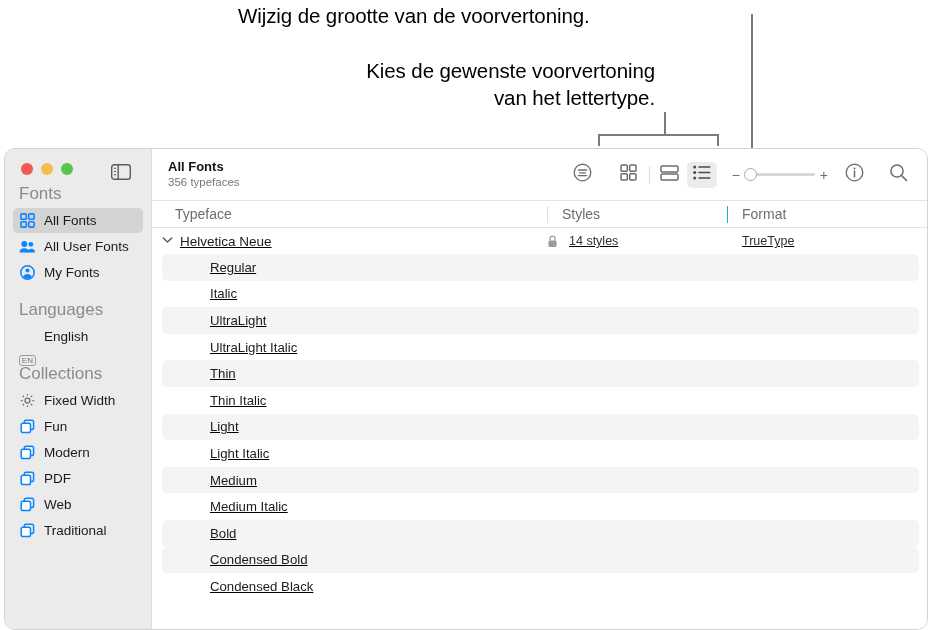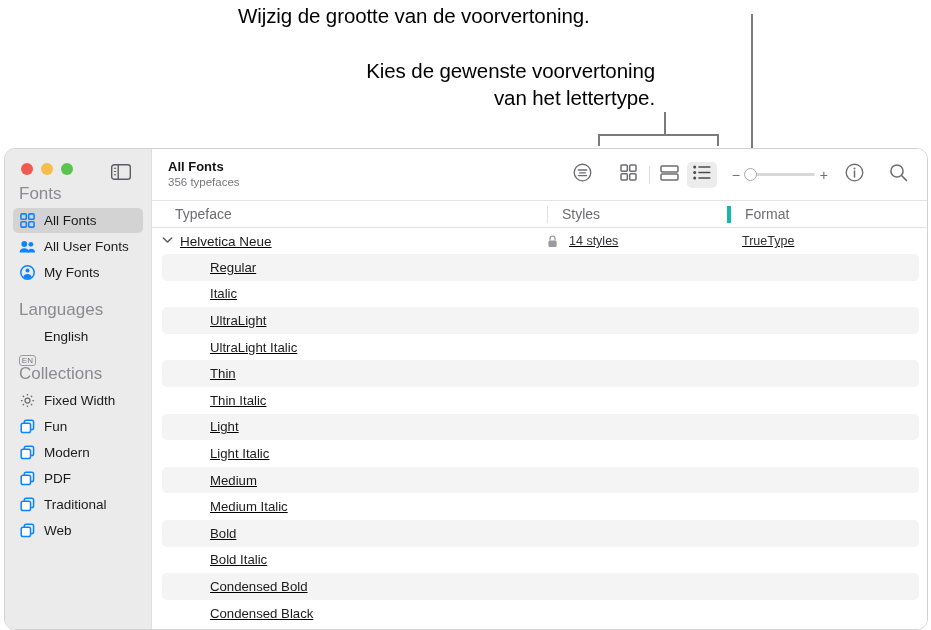--- a/index.html
+++ b/index.html
@@ -215,21 +215,21 @@
     display: flex;
     align-items: center;
     border-bottom: 1px solid #e4e4e4;
     font-size: 14px;
     color: #6d6d70;
     background: #ffffff;
     box-sizing: border-box;
   }
   .col-typeface { width: 395px; padding-left: 23px; box-sizing: border-box; }
   .col-styles   { width: 180px; padding-left: 14px; box-sizing: border-box; border-left: 1px solid #e0e0e0; height: 17px; display: flex; align-items: center; }
-  .col-format   { flex: 1 1 auto; padding-left: 14px; box-sizing: border-box; border-left: 4px solid #14b8a6; height: 17px; display: flex; align-items: center; }
+  .col-format   { flex: 1 1 auto; padding-left: 14px; box-sizing: border-box; border-left: 1px solid #14b8a6; height: 17px; display: flex; align-items: center; }
 
   
   .list {
     flex: 1 1 auto;
     overflow: hidden;
     padding: 0 8px 0 0;
     background: #ffffff;
     text-decoration: underline;
   }
   .family-row {
@@ -400,31 +400,31 @@
       <span>PDF</span>
     </div>
 
     <div class="side-item">
       <span class="side-ico">
         <svg width="15" height="15" viewBox="0 0 15 15">
           <rect x="4.3" y="1.2" width="9.3" height="9.3" rx="1.8" fill="none" stroke="#0a84ff" stroke-width="1.5"></rect>
           <rect x="1.2" y="4.3" width="9.3" height="9.3" rx="1.8" fill="#ffffff" stroke="#0a84ff" stroke-width="1.5"></rect>
         </svg>
       </span>
-      <span>Traditional</span>
+      <span>Web</span>
     </div>
 
     <div class="side-item">
       <span class="side-ico">
         <svg width="15" height="15" viewBox="0 0 15 15">
           <rect x="4.3" y="1.2" width="9.3" height="9.3" rx="1.8" fill="none" stroke="#0a84ff" stroke-width="1.5"></rect>
           <rect x="1.2" y="4.3" width="9.3" height="9.3" rx="1.8" fill="#ffffff" stroke="#0a84ff" stroke-width="1.5"></rect>
         </svg>
       </span>
-      <span>Web</span>
+      <span>Traditional</span>
     </div>
   </div>
 
   <div class="main">
 
     <div class="toolbar">
       <div class="tb-title-wrap">
         <div class="tb-title">All Fonts</div>
         <div class="tb-sub">356 typefaces</div>
       </div>
@@ -569,23 +569,20 @@
         </div>
       <div class="style-row alt">
           <span>Medium</span>
         </div>
       <div class="style-row">
           <span>Medium Italic</span>
         </div>
       <div class="style-row alt">
           <span>Bold</span>
         </div>
-      <div class="style-row">
-          <span>Bold Italic</span>
-        </div>
       <div class="style-row alt">
           <span>Condensed Bold</span>
         </div>
       <div class="style-row">
           <span>Condensed Black</span>
         </div>
     </div>
   </div>
 </div>
 

